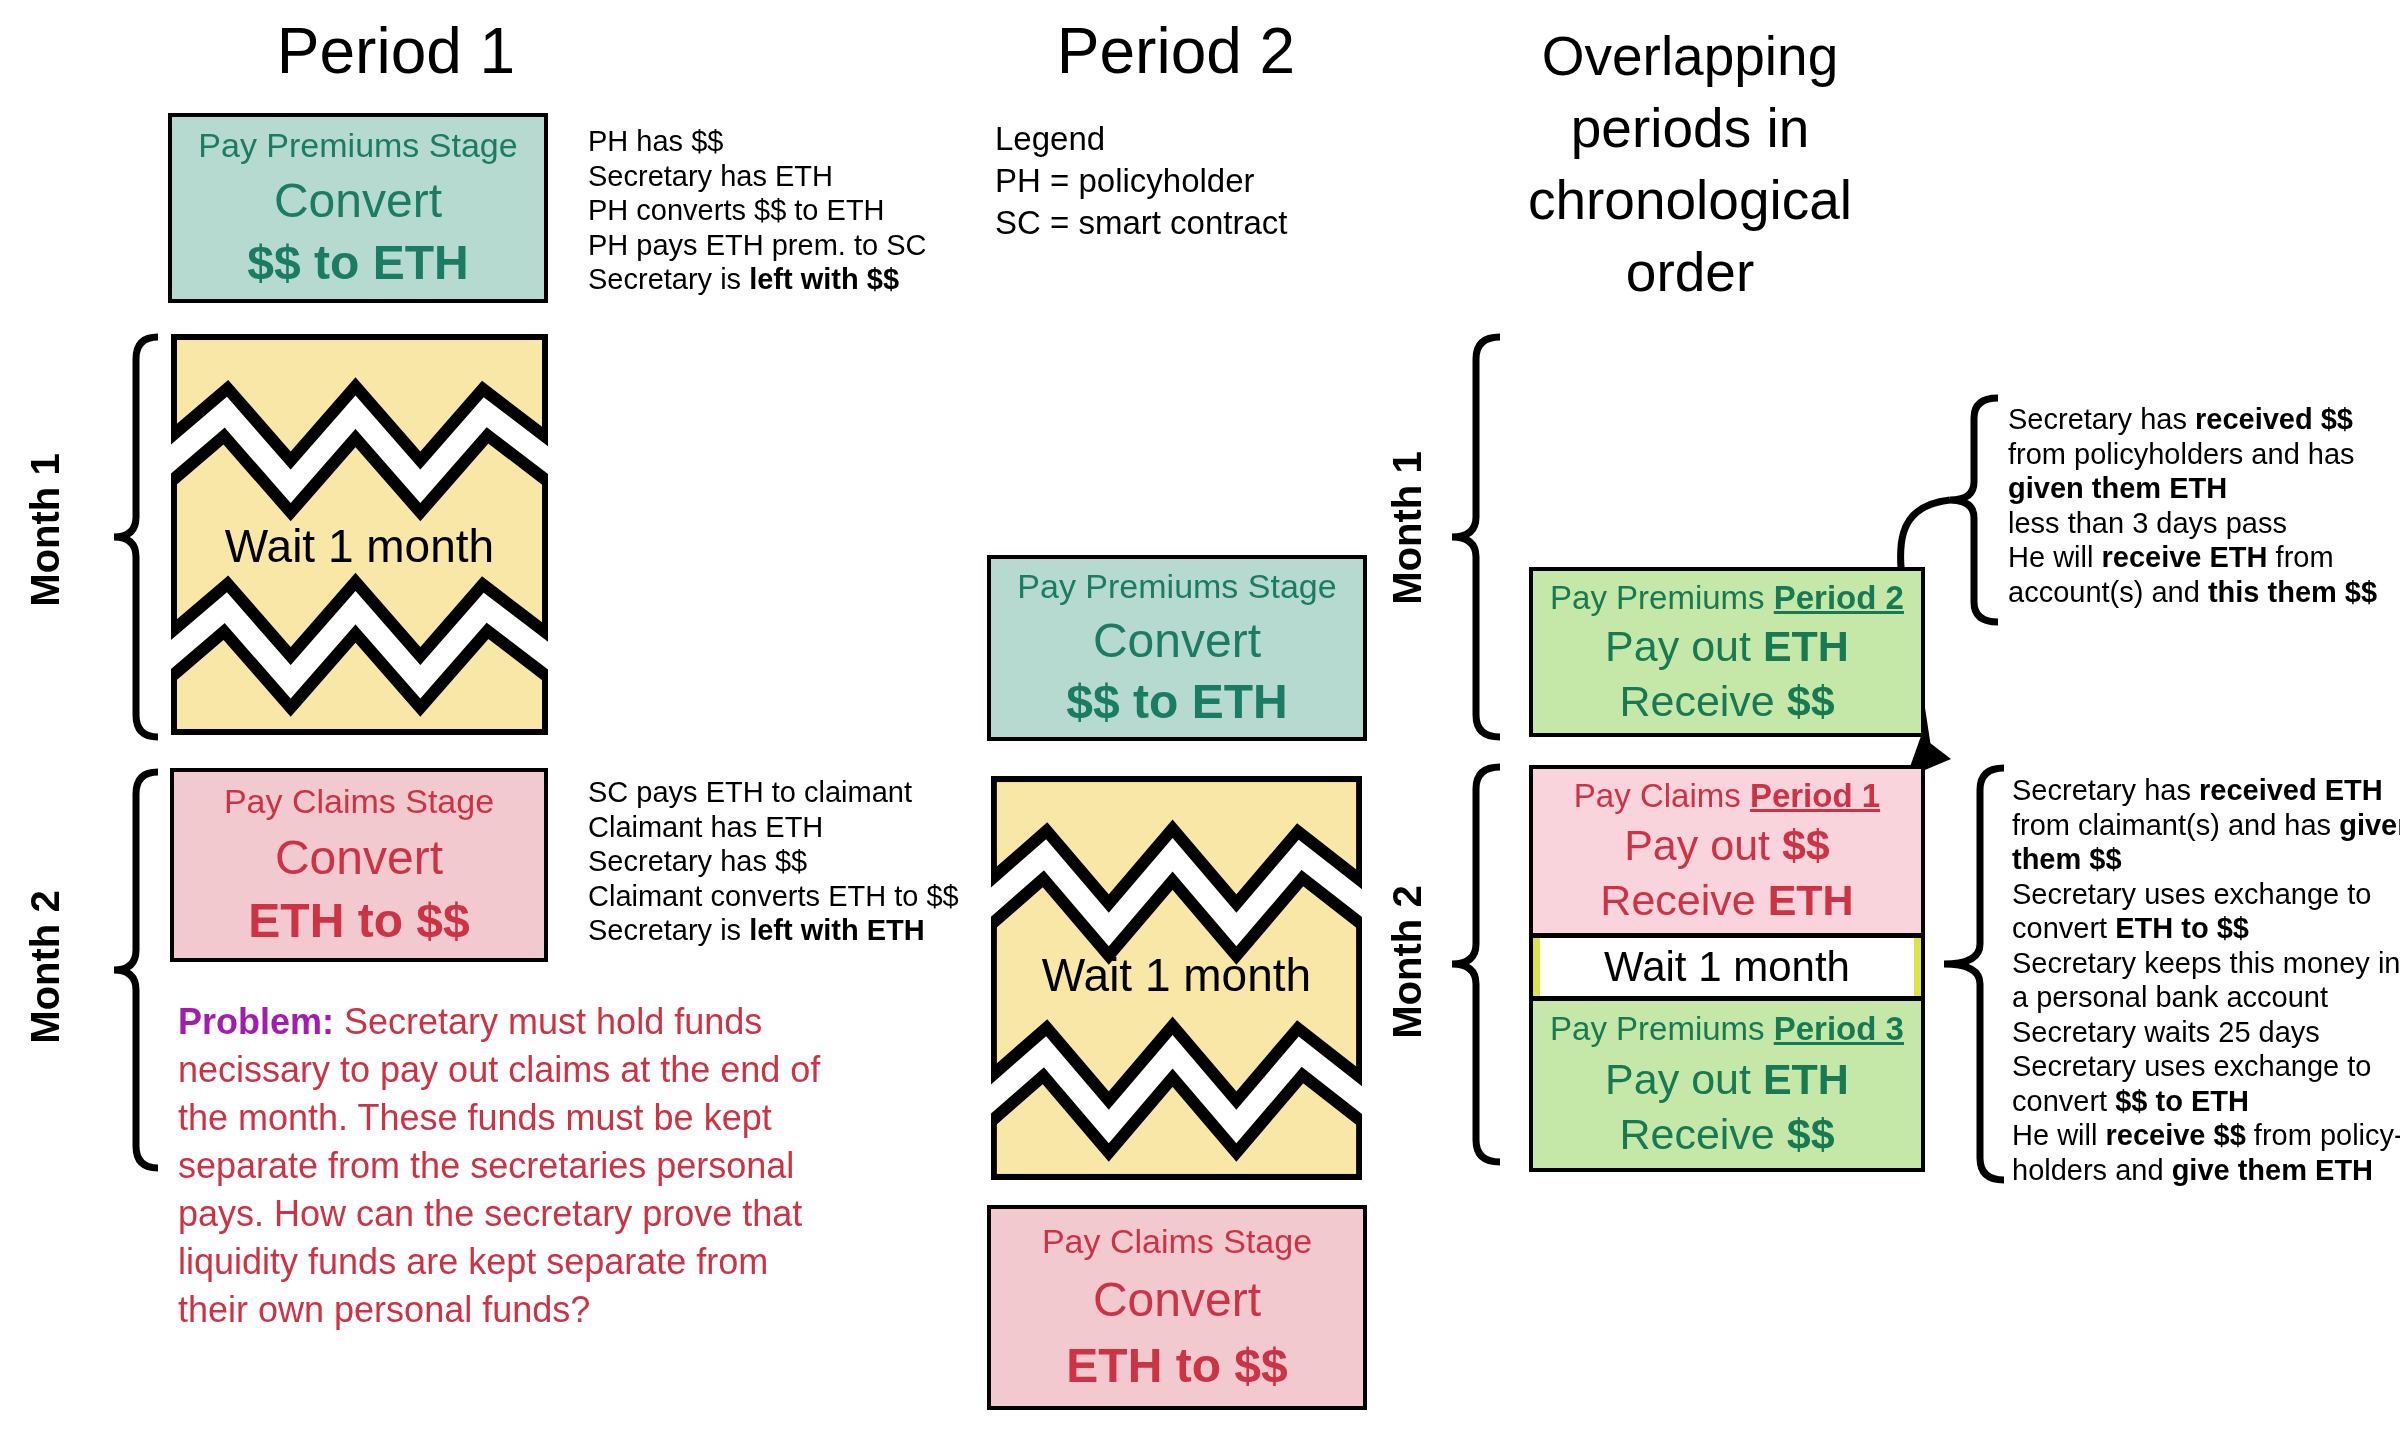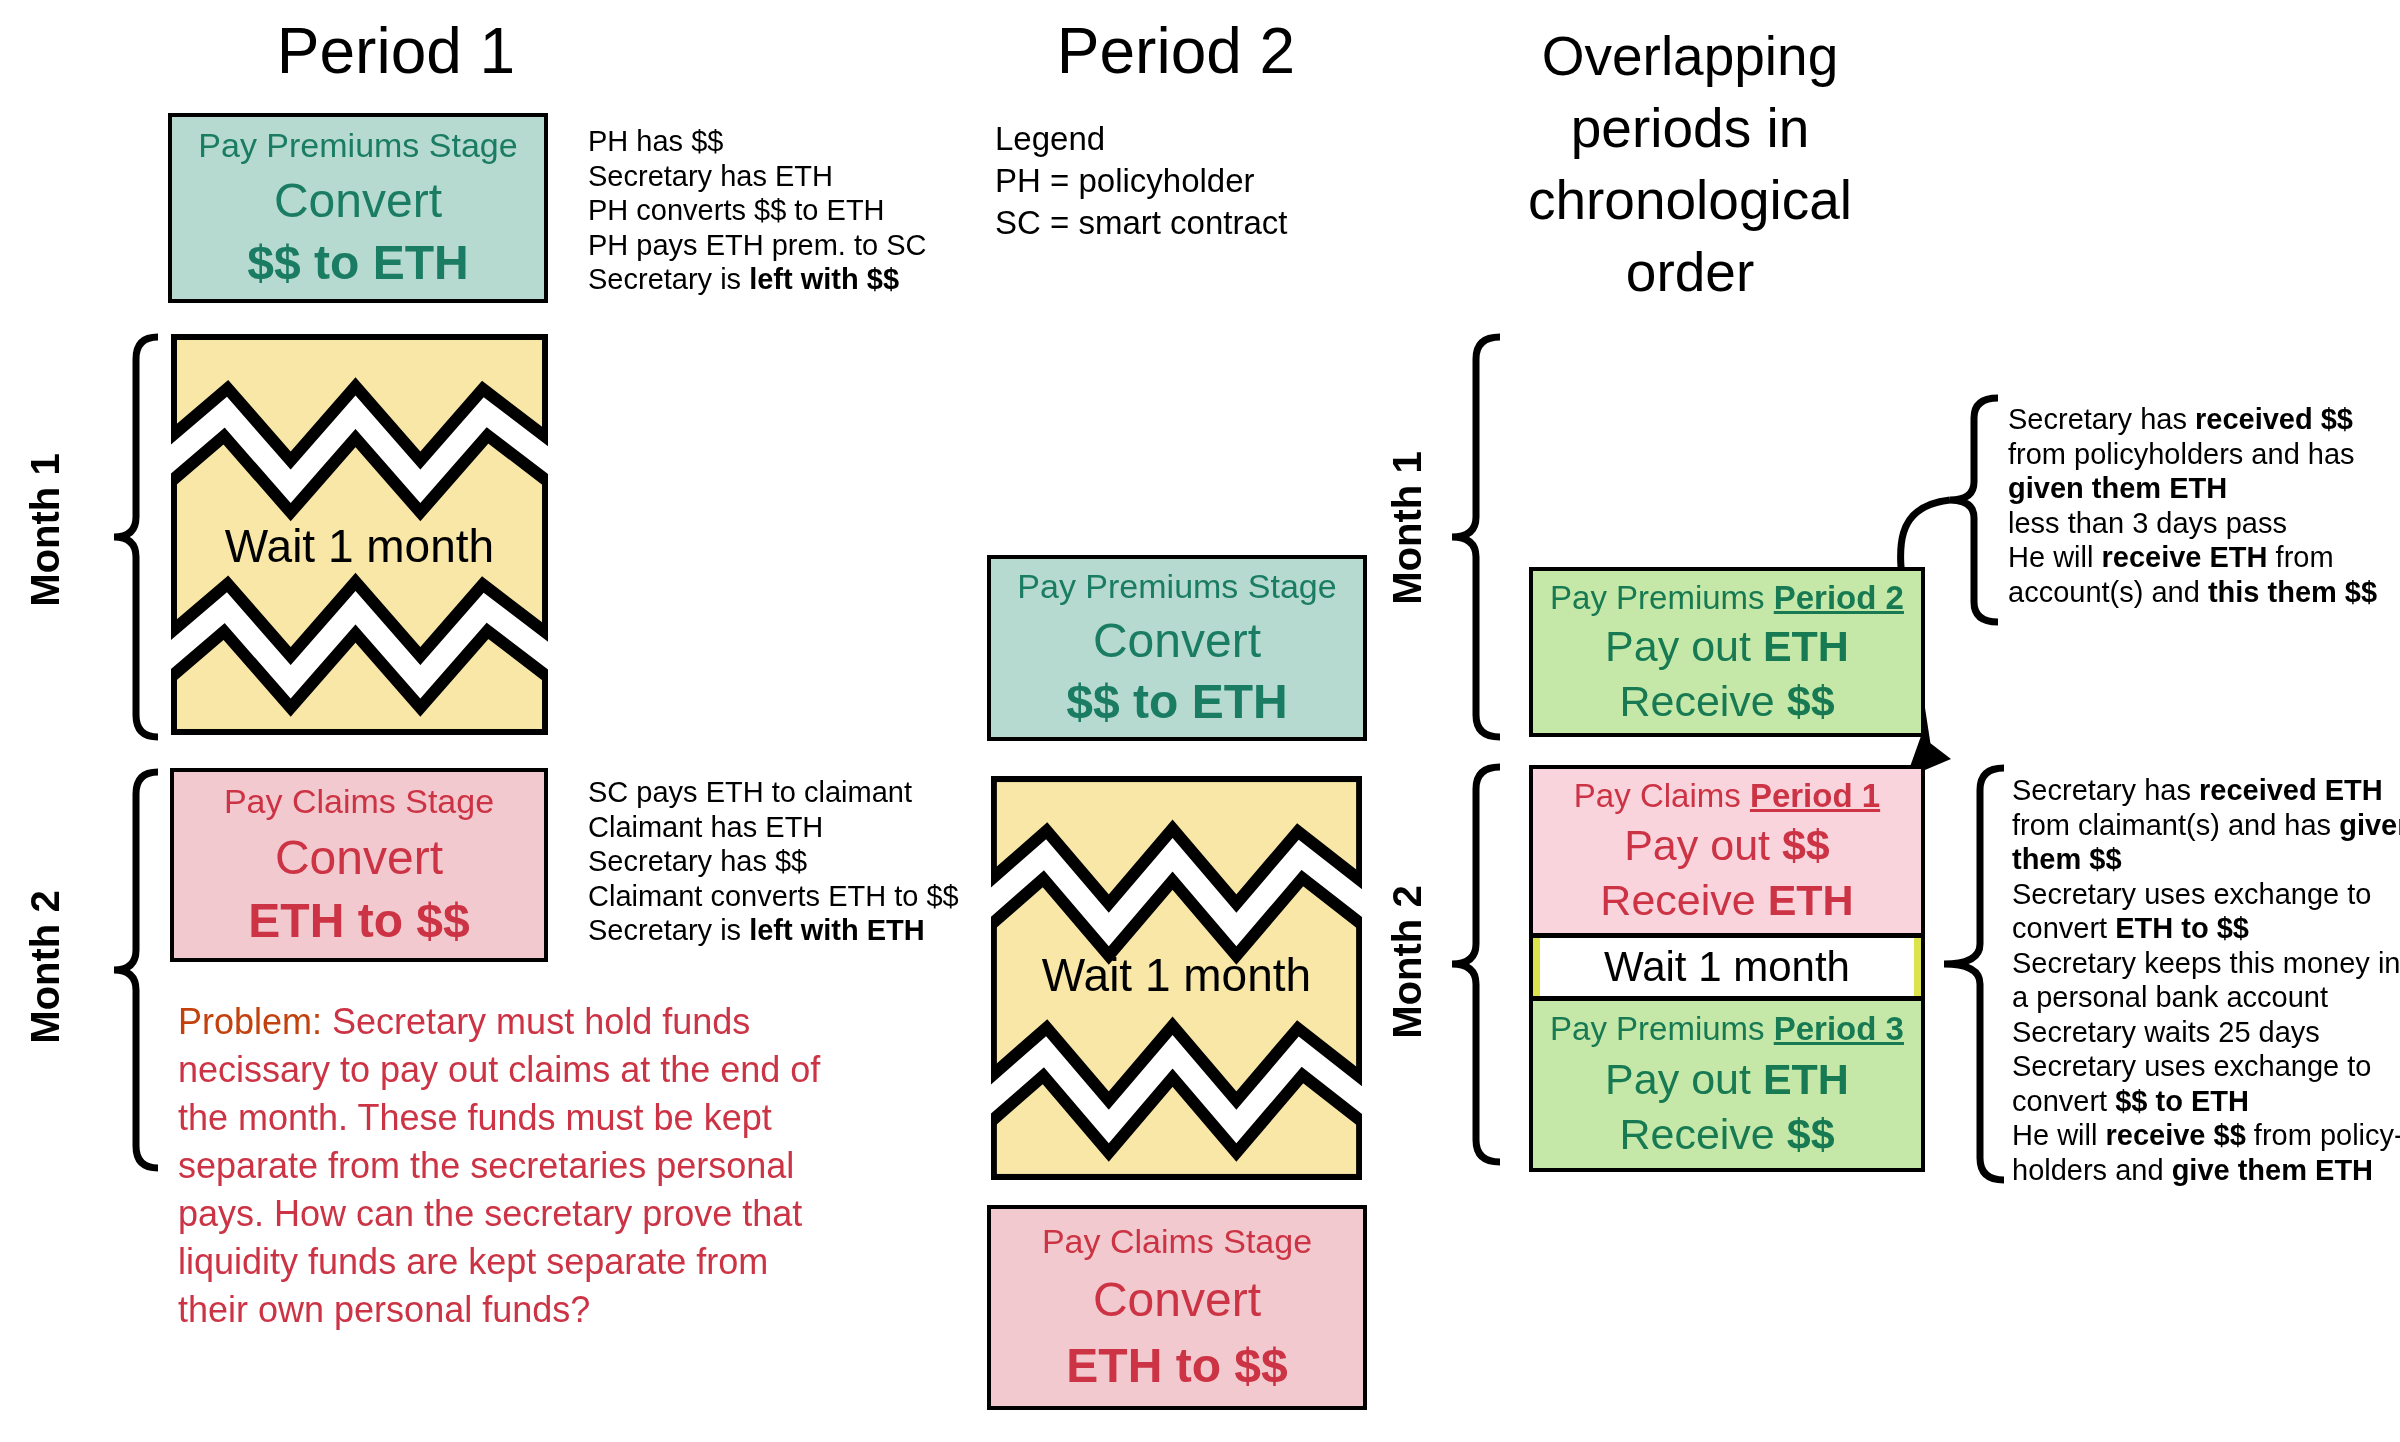--- a/index.html
+++ b/index.html
@@ -103,21 +103,21 @@
       <div class="tl"><span>SC pays ETH to claimant</span></div>
       <div class="tl"><span>Claimant has ETH</span></div>
       <div class="tl"><span>Secretary has $$</span></div>
       <div class="tl"><span>Claimant converts ETH to $$</span></div>
       <div class="tl"><span>Secretary is </span><span style="font-weight: bold;">left with ETH</span></div>
     </div>
 
   <div class="abs month-label" style="left:-65px;top:944px;">Month 2</div>
 
   <div class="abs problem" style="left:178px;top:998px;">
-      <div class="tl"><span style="font-weight: normal; color: #c2410c;">Problem: </span><span>Secretary must hold funds</span></div>
+      <div class="tl"><span style="font-weight: bold; color: #a21caf;">Problem: </span><span>Secretary must hold funds</span></div>
       <div class="tl"><span>necissary to pay out claims at the end of</span></div>
       <div class="tl"><span>the month. These funds must be kept</span></div>
       <div class="tl"><span>separate from the secretaries personal</span></div>
       <div class="tl"><span>pays. How can the secretary prove that</span></div>
       <div class="tl"><span>liquidity funds are kept separate from</span></div>
       <div class="tl"><span>their own personal funds?</span></div>
     </div>
 
   <div class="abs col-title" style="left:985px;top:14px;width:382px;">Period 2</div>
 

